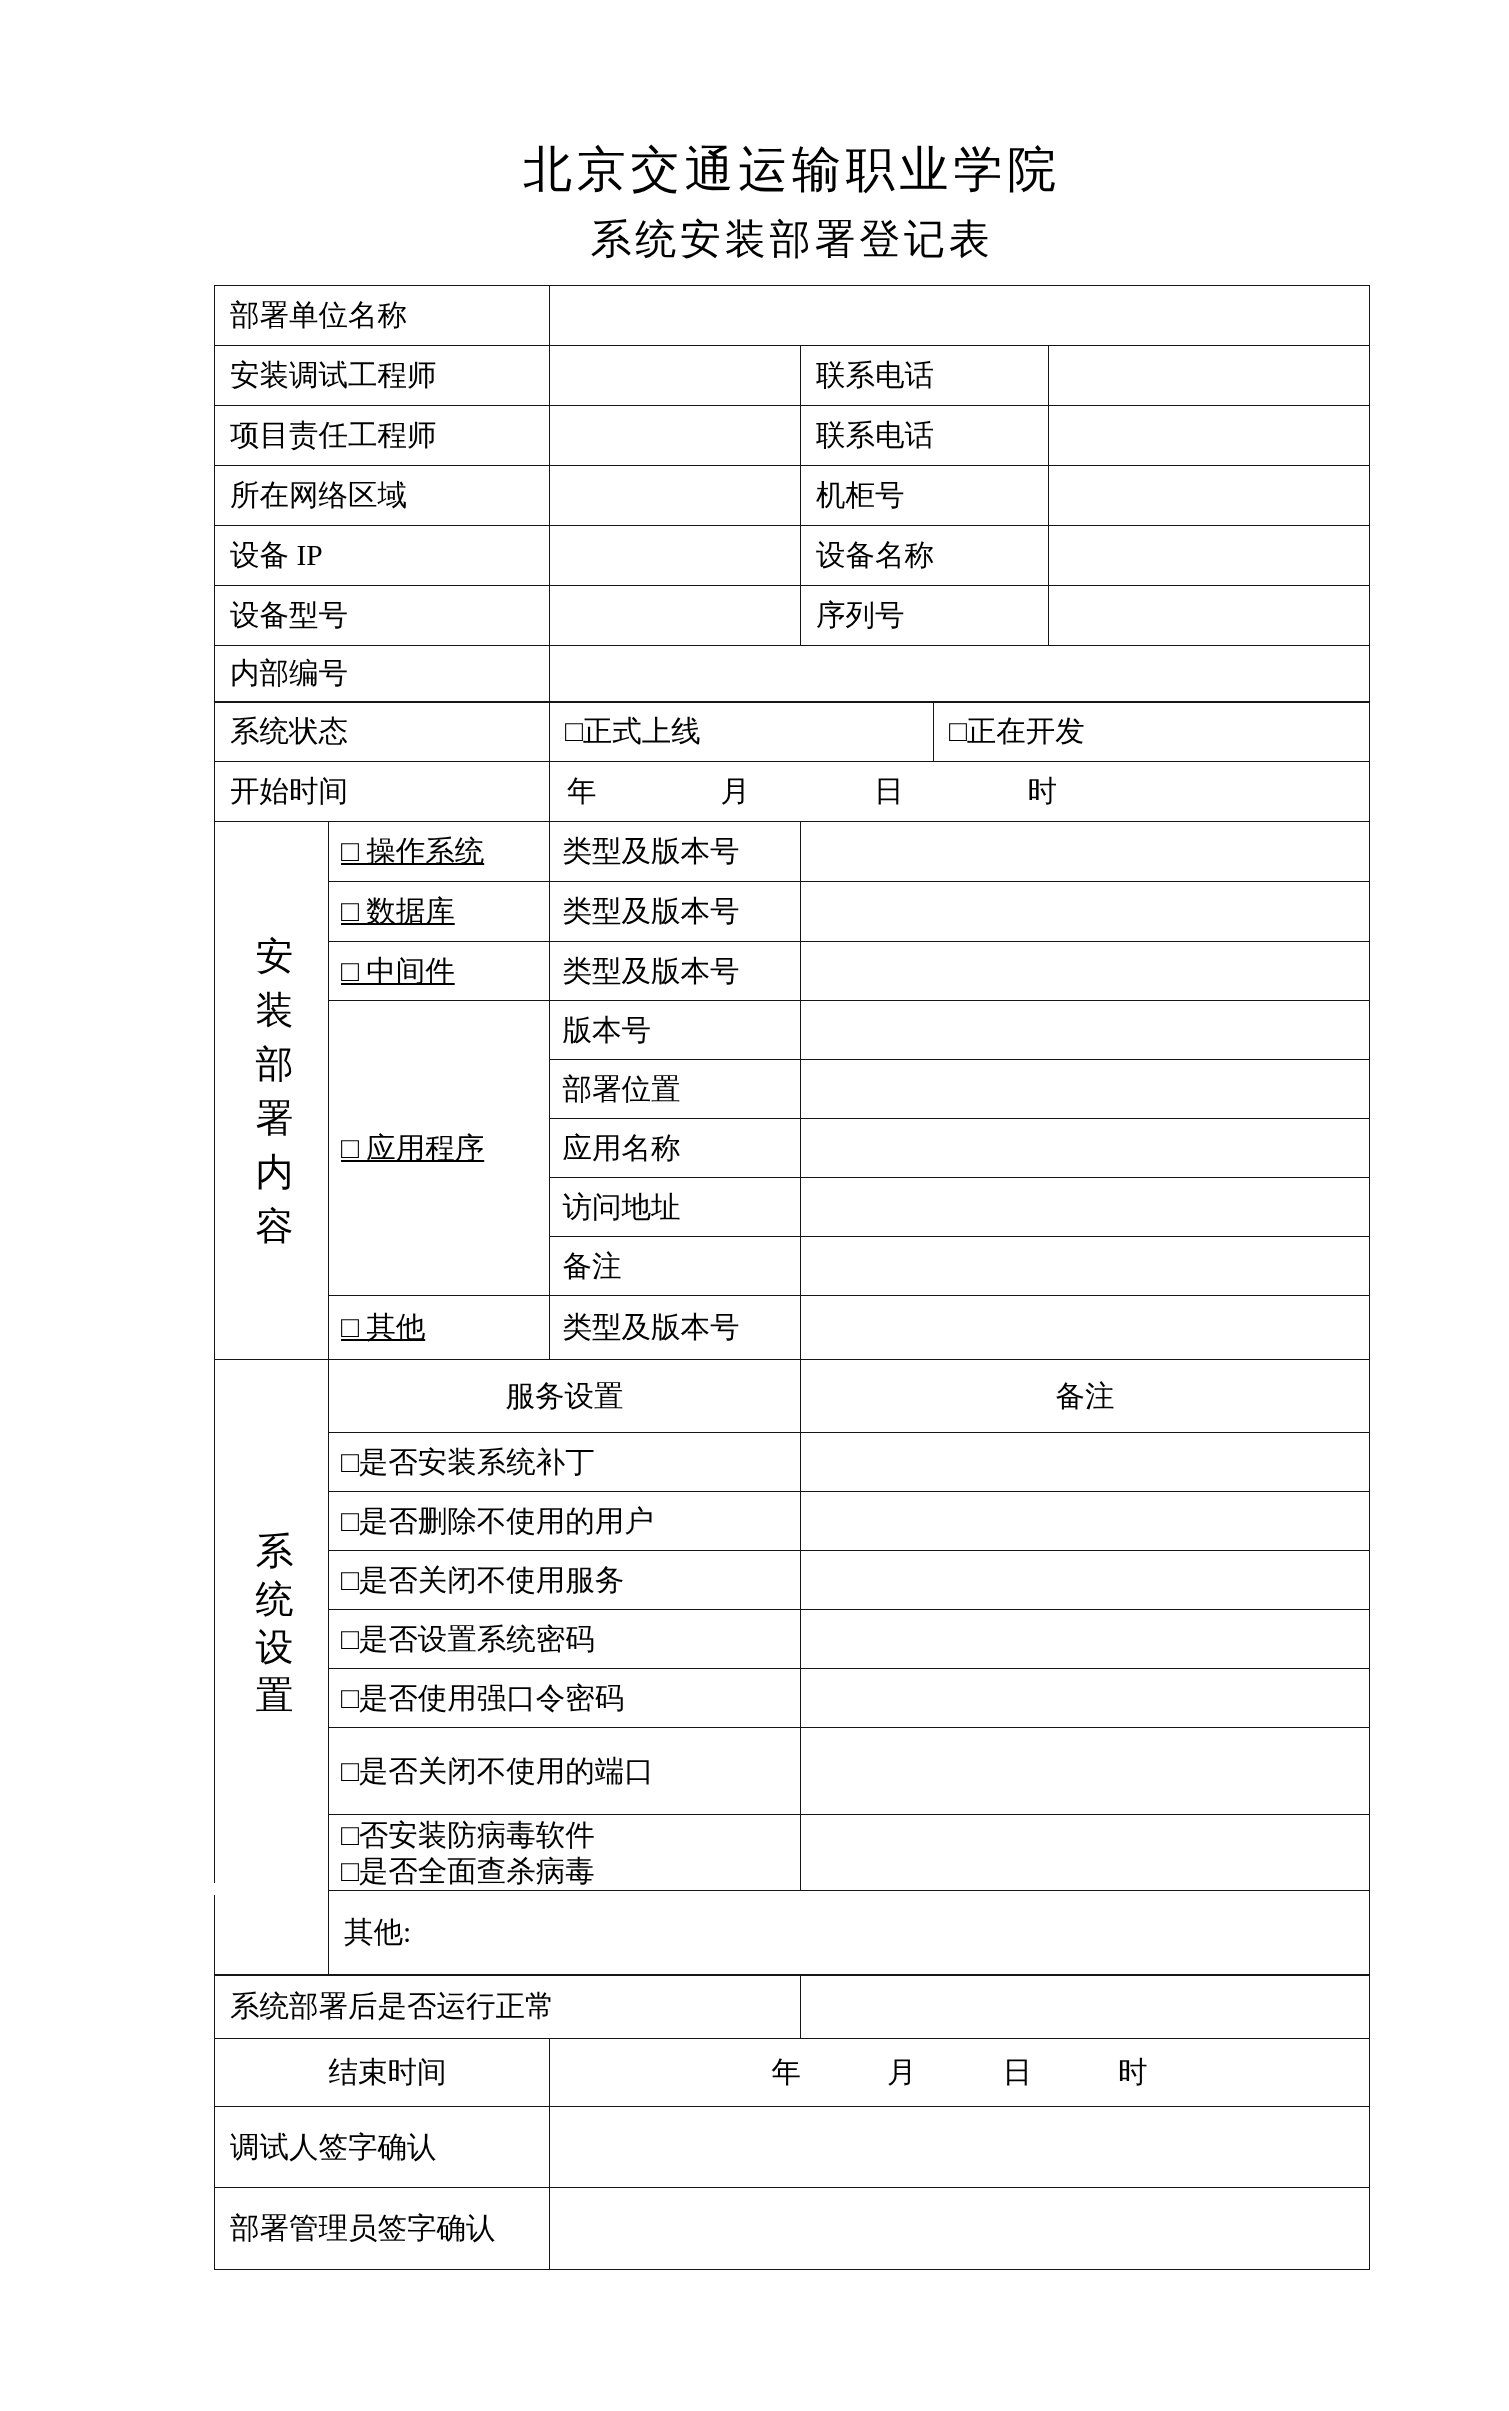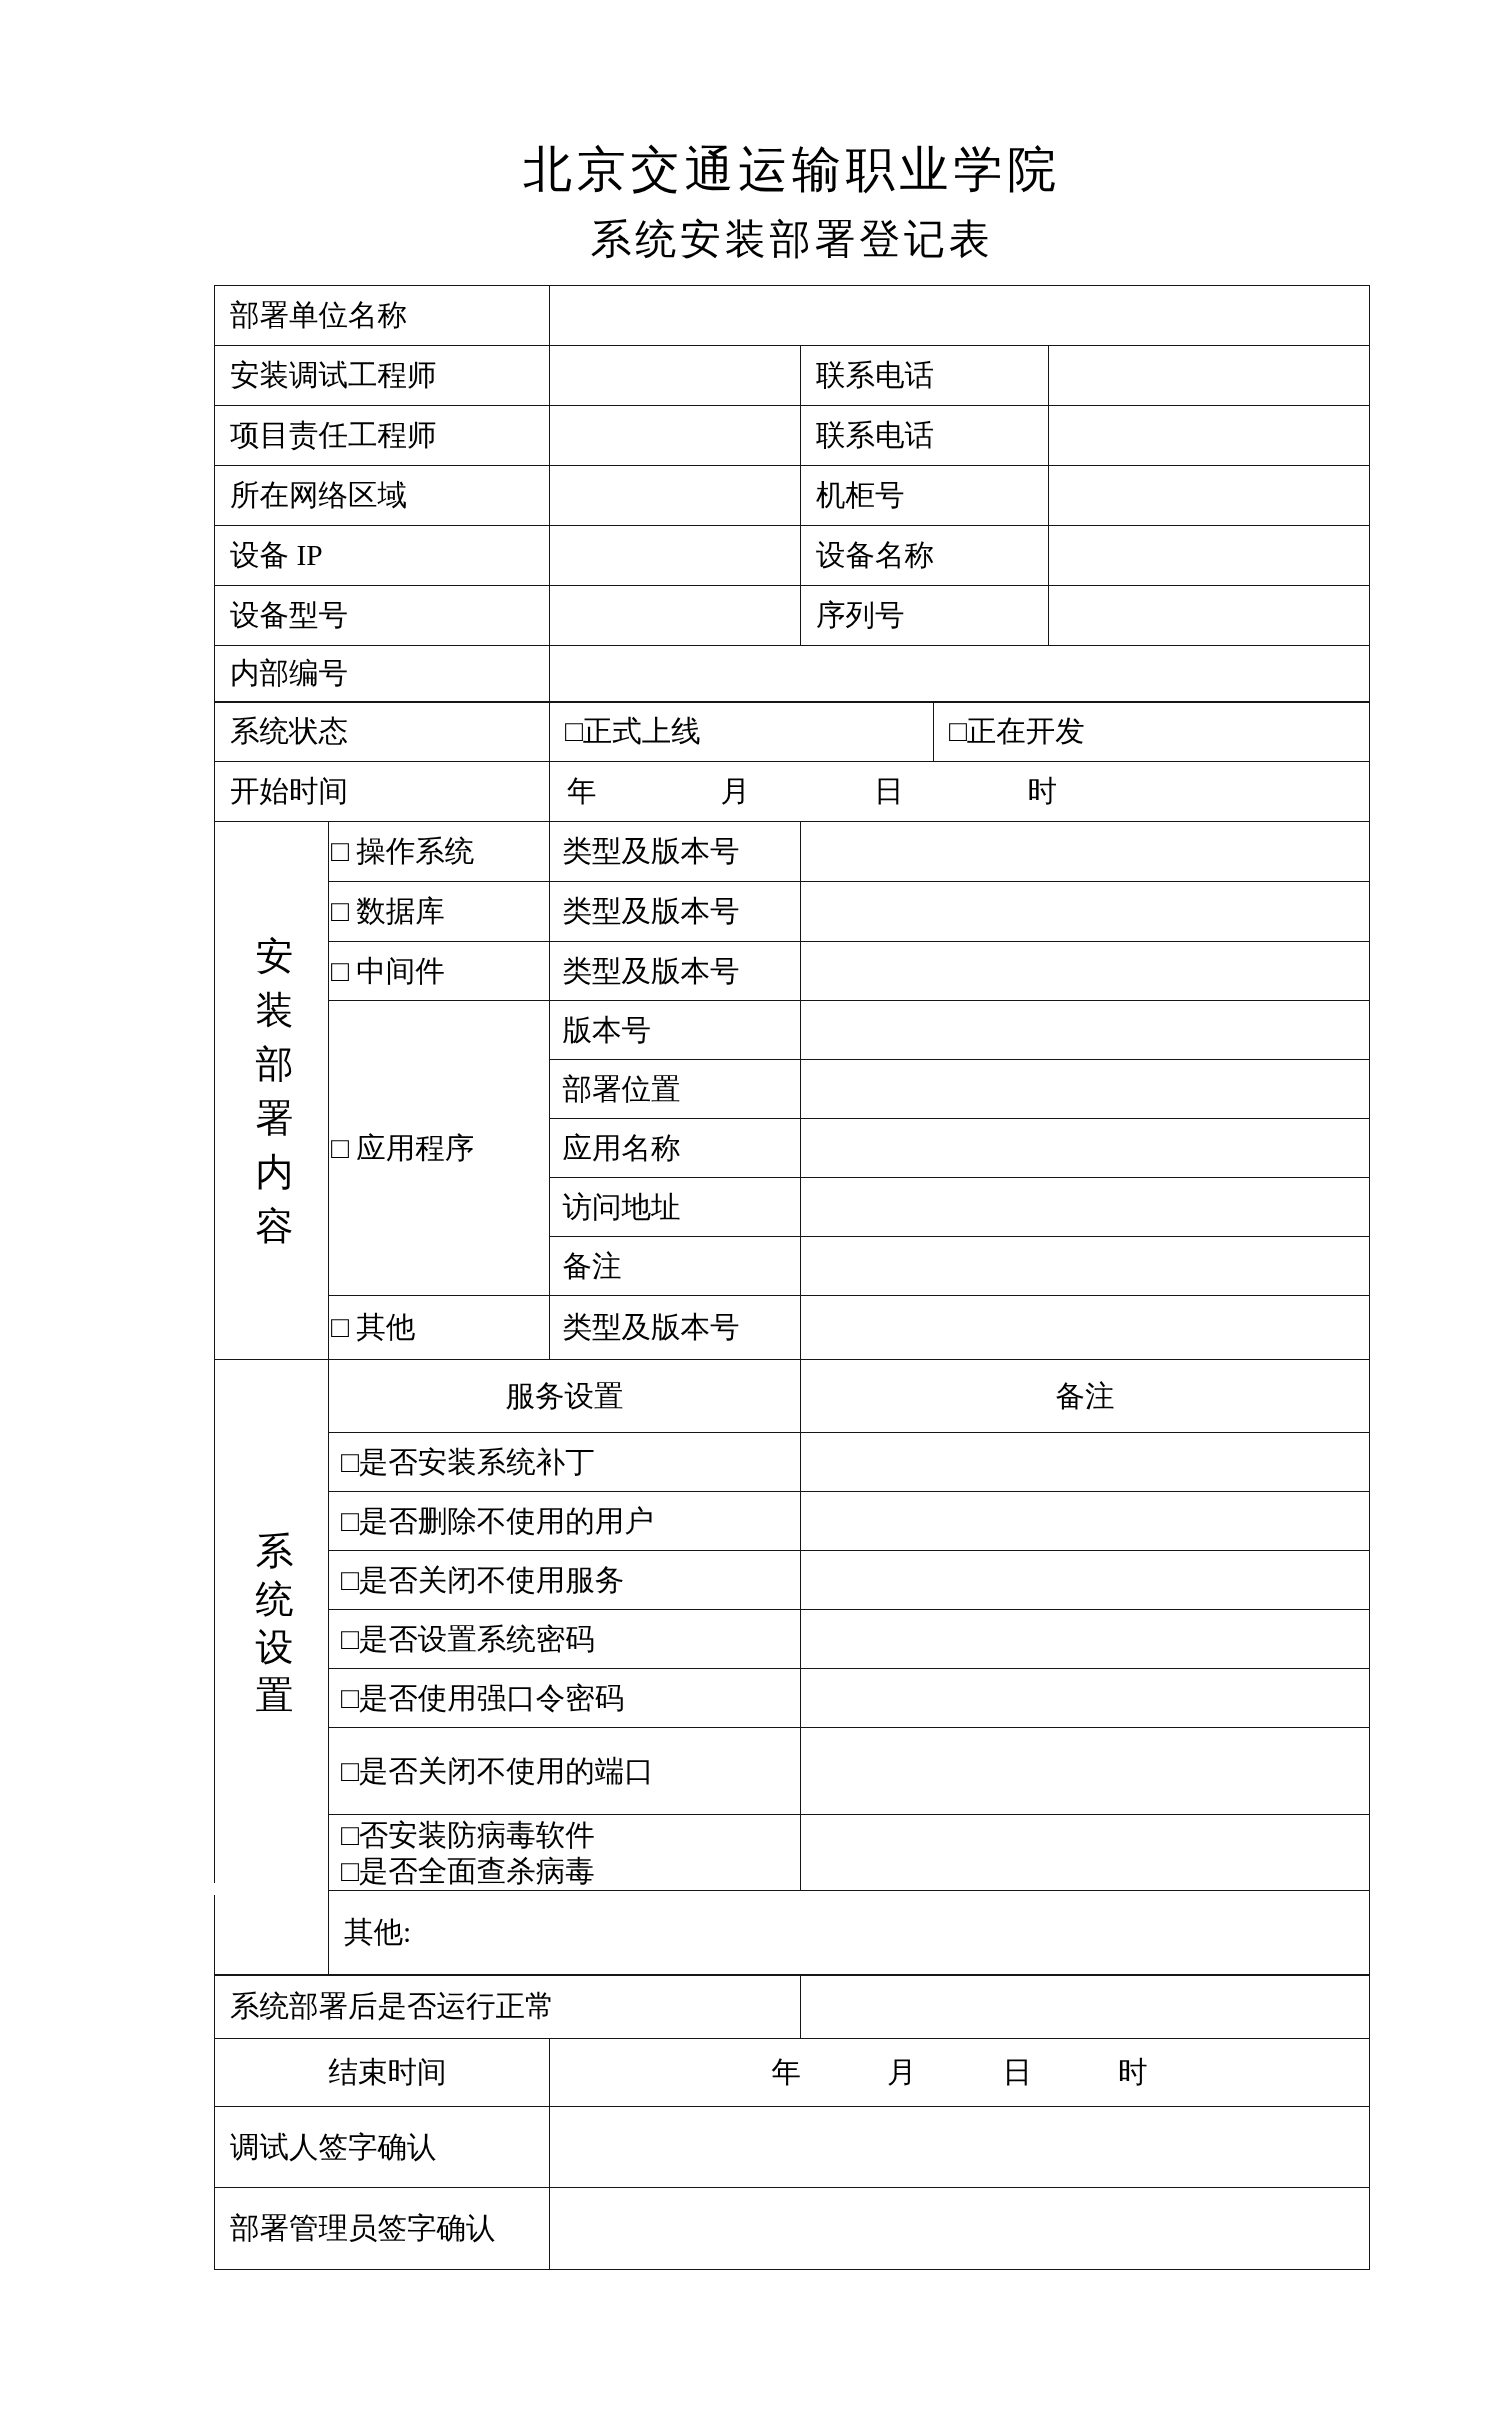--- a/index.html
+++ b/index.html
@@ -8,21 +8,21 @@
   .doc-title{position:absolute;left:214px;top:145px;width:1156px;text-align:center;
              font-size:49px;line-height:49px;letter-spacing:4.8px;white-space:nowrap;}
   .doc-subtitle{position:absolute;left:214px;top:215px;width:1156px;text-align:center;
                 font-size:41px;line-height:49px;letter-spacing:3.8px;white-space:nowrap;}
   table.form{position:absolute;left:214px;top:285px;width:1156px;border-collapse:collapse;
              table-layout:fixed;}
   td{border:1.9px solid #161616;font-size:29.5px;vertical-align:middle;
      padding:0 3.8px 0 15px;overflow:hidden;line-height:1.25;}
   td.val{padding:0;}
   td.center{text-align:center;padding:0;}
-  td.chk{padding-left:2px;}
+  td.chk{padding-left:12px;text-decoration:underline;}
   td.typ{padding-left:12.4px;}
   td.svc{padding-left:12px;}
   td.vcell{padding:0;text-align:center;}
   td.vcell-top{padding:0;vertical-align:top;}
   .vwrap{display:flex;align-items:center;justify-content:center;font-family:Liberation Mono, monospace;}
   .vtext{width:32px;margin:0 auto;text-align:center;word-break:break-all;font-size:38px;}
   .vtext.install{line-height:54px;}
   .vtext.settings{line-height:48px;}
   .time-row{display:flex;align-items:center;}
   .time-row.start{gap:124px;padding-left:17px;}

